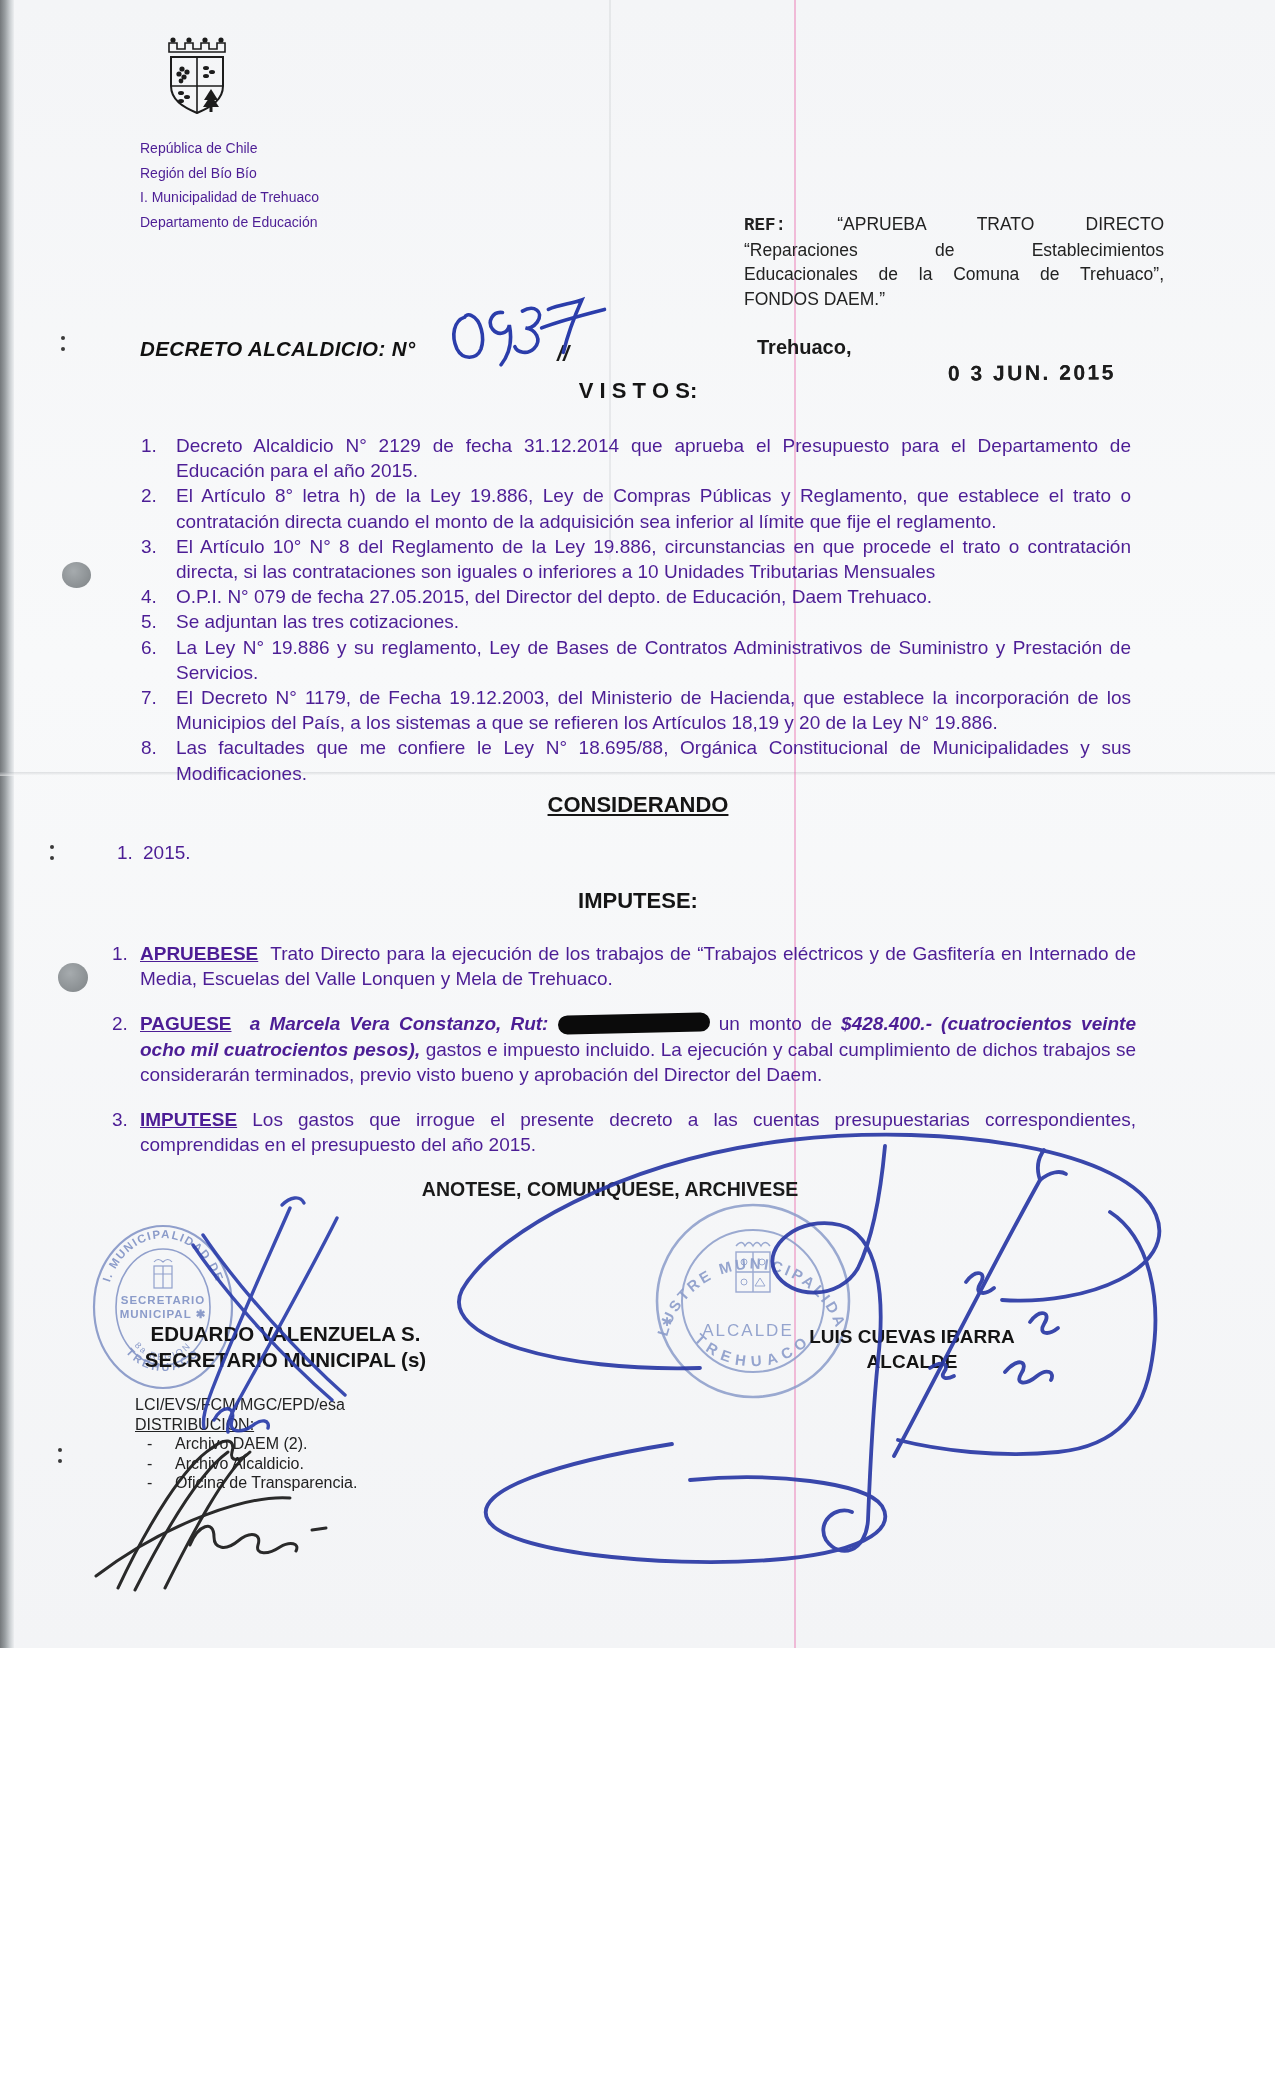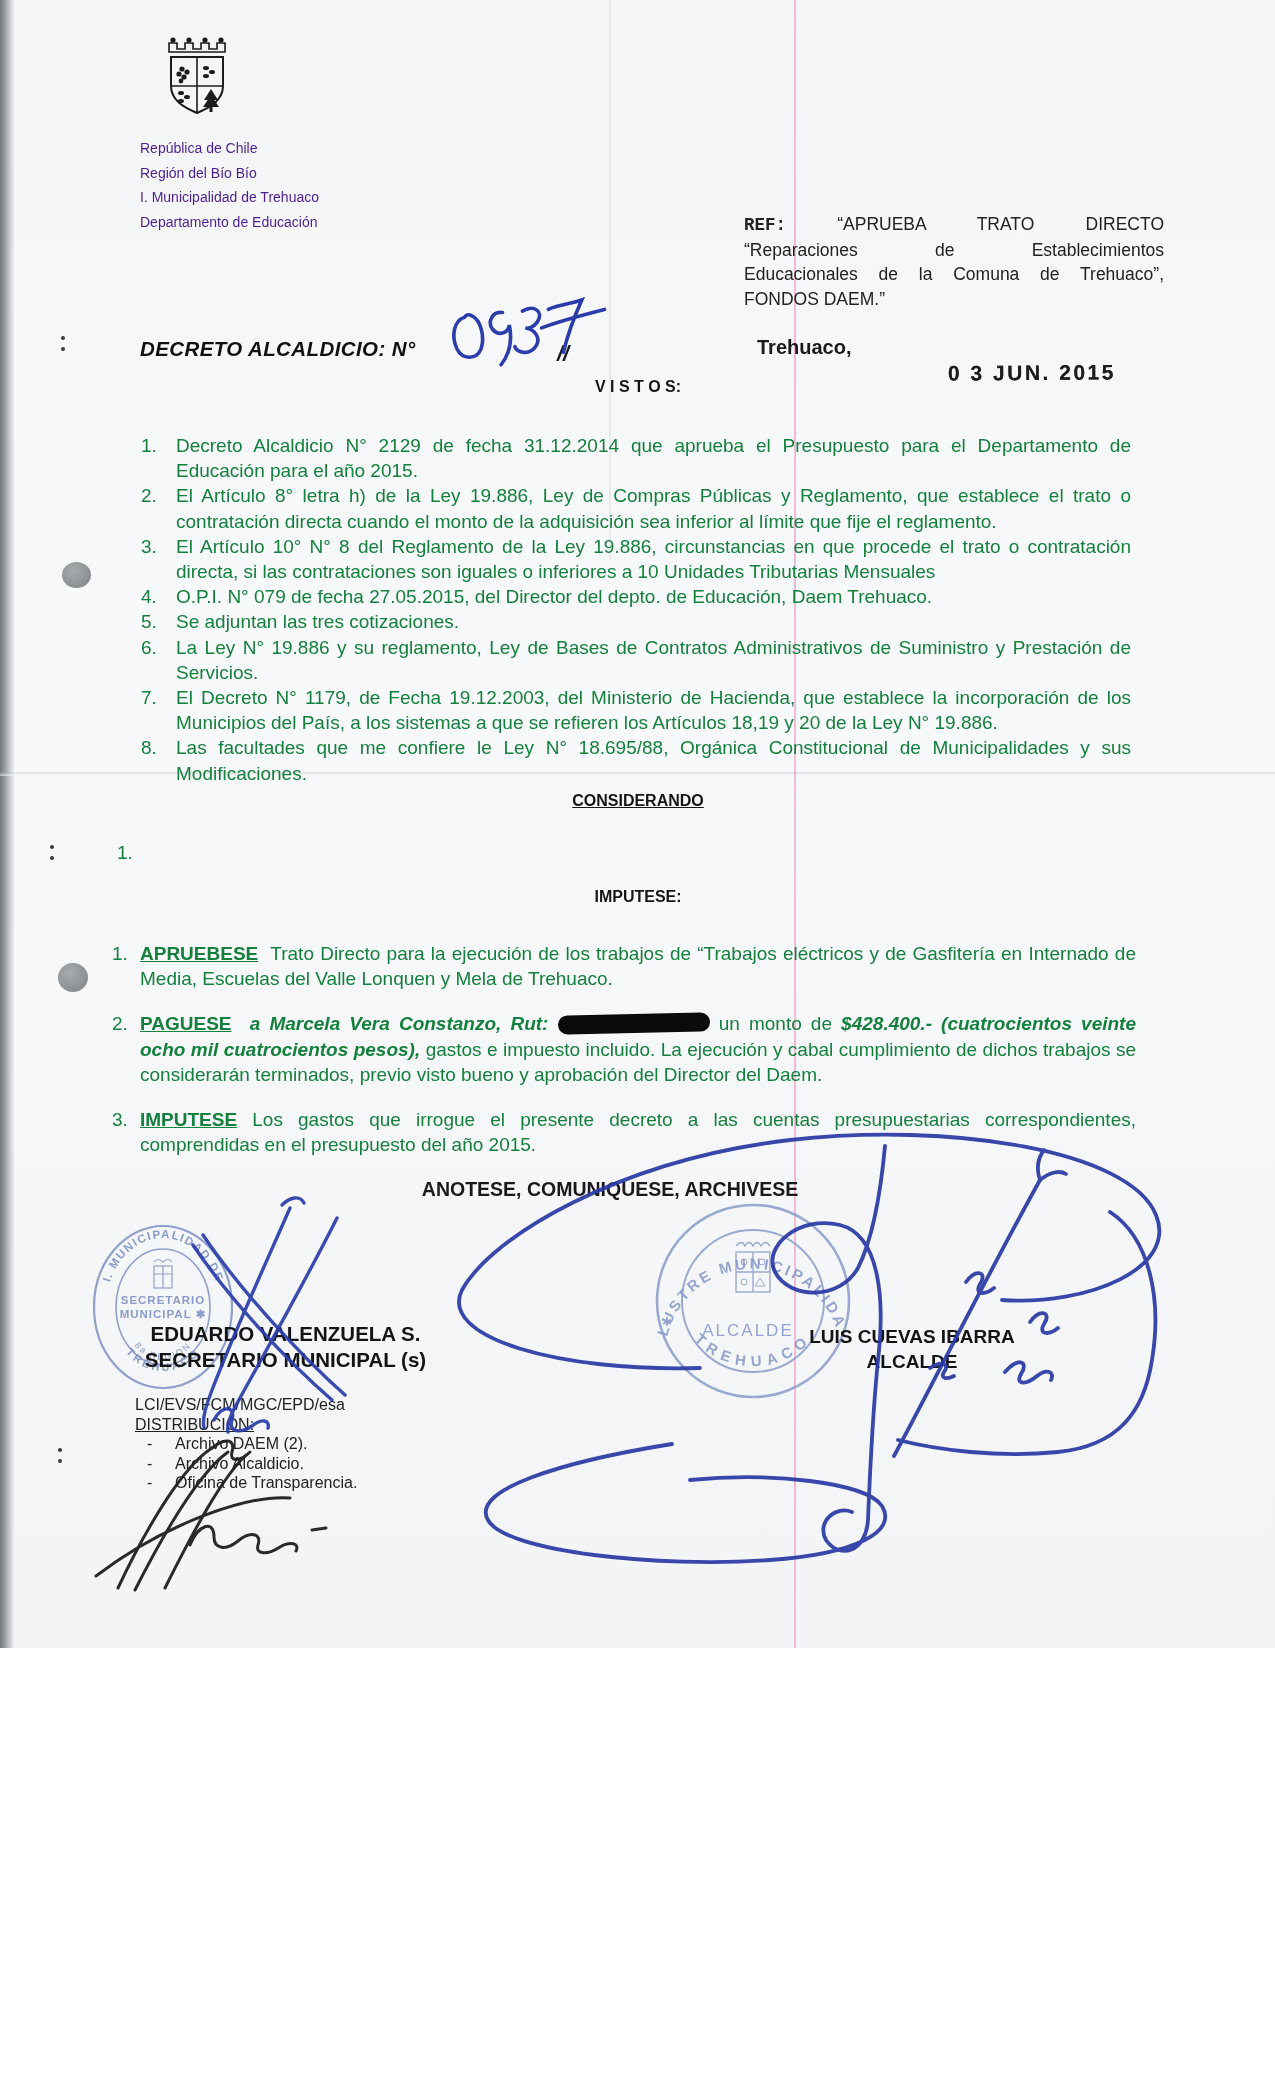--- a/index.html
+++ b/index.html
@@ -39,28 +39,28 @@
   
   .decree-title { position:absolute; left:140px; top:337px; font-style:italic; font-weight:bold;
                   font-size:20.5px; letter-spacing:.4px; color:#111; }
   .slashes { position:absolute; left:557px; top:341px; font-style:italic; font-weight:bold; font-size:22px; }
   .city { position:absolute; left:757px; top:336px; font-weight:bold; font-size:20px; }
   .datestamp { position:absolute; left:948px; top:361px; font-weight:bold; font-size:21px;
                letter-spacing:2.5px; color:#1d1d1d; transform:rotate(-.4deg); text-shadow:0 0 .5px #444; }
   .hand-number { position:absolute; left:436px; top:289px; width:178px; height:90px; transform:rotate(-4deg); }
 
   
-  .h-center { position:absolute; left:28px; width:1220px; text-align:center; font-weight:bold; font-size:16px; color:#151515; }
+  .h-center { position:absolute; left:28px; width:1220px; text-align:center; font-weight:bold; font-size:22px; color:#151515; }
   .vistos-h { top:378px; }
   .considerando-h { top:792px;text-decoration:underline; }
   .decreto-h { top:888px; }
   .closing { position:absolute; left:0; top:1178px; width:1220px; text-align:center; font-weight:bold; font-size:19.5px; }
 
   
-  .numlist { position:absolute; font-size:19px; line-height:25.2px; color:#15803d; counter-reset:n; }
+  .numlist { position:absolute; font-size:19px; line-height:25.2px; color:#4c1d95; counter-reset:n; }
   .numlist .li { position:relative; counter-increment:n; text-align:justify; }
   .numlist .li::before { content:counter(n) "."; position:absolute; left:0; top:0; }
   .vistos-list { left:141px; top:433px; width:990px; }
   .vistos-list .li { padding-left:35px; }
   .considerando-list { left:117px; top:840px; width:1020px; }
   .considerando-list .li { padding-left:26px; }
   .considerando-list .jfull { text-align:justify; text-align-last:justify; }
   .decreto-list { left:112px; top:941px; width:1024px; }
   .decreto-list .li { padding-left:28px; margin-bottom:20px; }
   .kw { font-weight:bold; text-decoration:underline; }
@@ -168,20 +168,21 @@
     <div class="li">O.P.I. N° 079 de fecha 27.05.2015, del Director del depto. de Educación, Daem Trehuaco.</div>
     <div class="li">Se adjuntan las tres cotizaciones.</div>
     <div class="li">La Ley N° 19.886 y su reglamento, Ley de Bases de Contratos Administrativos de Suministro y Prestación de Servicios.</div>
     <div class="li">El Decreto N° 1179, de Fecha 19.12.2003, del Ministerio de Hacienda, que establece la incorporación de los Municipios del País, a los sistemas a que se refieren los Artículos 18,19 y 20 de la Ley N° 19.886.</div>
     <div class="li">Las facultades que me confiere le Ley N° 18.695/88, Orgánica Constitucional de Municipalidades y sus Modificaciones.</div>
   </div>
 
   <div class="h-center considerando-h">CONSIDERANDO</div>
   <div class="numlist considerando-list">
     <div class="li">
+      <div>2015.</div>
     </div>
   </div>
 
   <div class="h-center decreto-h">IMPUTESE:</div>
   <div class="numlist decreto-list">
     <div class="li">
       <span class="kw">APRUEBESE</span>&nbsp;
       <span>Trato Directo para la ejecución de los trabajos de “Trabajos eléctricos y de Gasfitería en Internado de Media, Escuelas del Valle Lonquen y Mela de Trehuaco.</span>
     </div>
     <div class="li">

